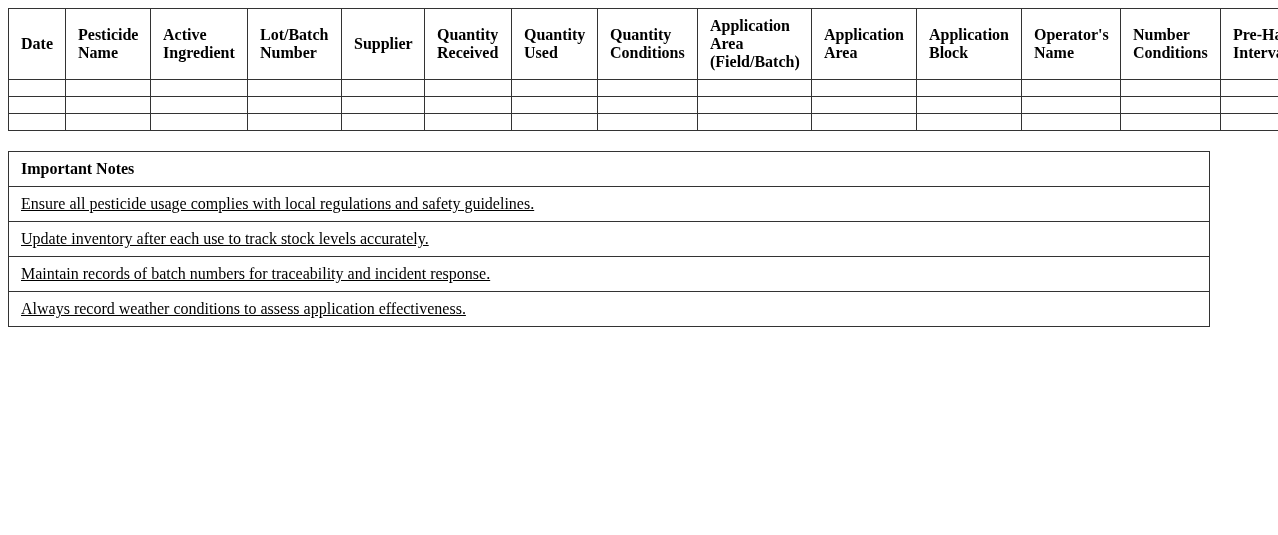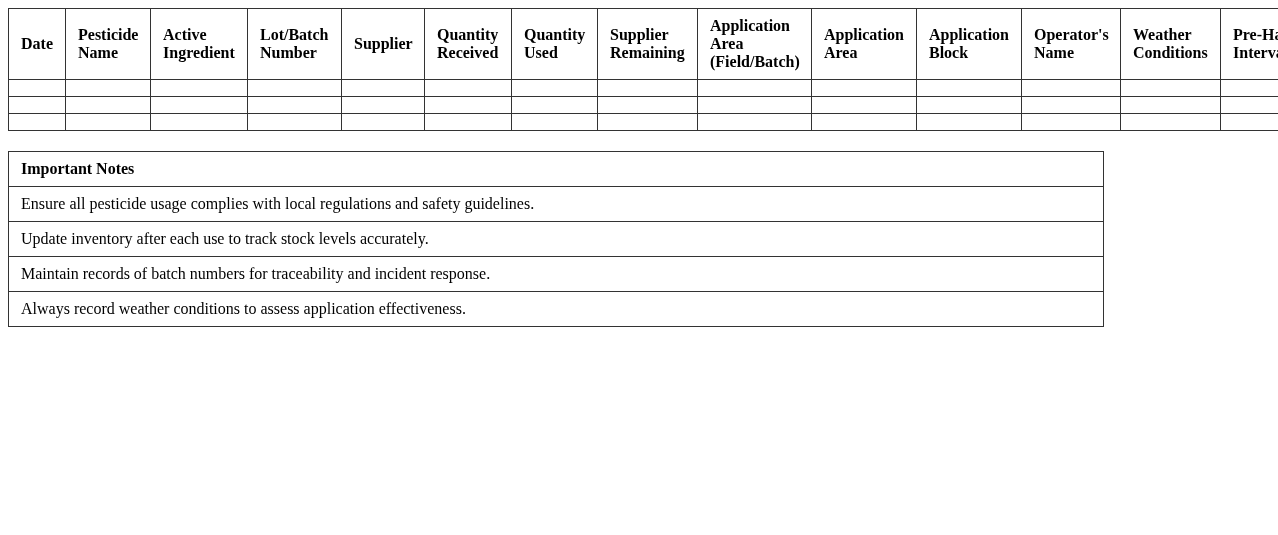--- a/index.html
+++ b/index.html
@@ -37,33 +37,33 @@
       padding-top: 0;
       padding-bottom: 0;
     }
     .log-table td {
       height: 16px;
     }
     .notes-table {
       position: absolute;
       left: 8px;
       top: 151px;
-      width: 1096px;
+      width: 1202px;
       border-collapse: collapse;
     }
     .notes-table th, .notes-table td {
       border: 1px solid #333;
       padding: 0 12px;
       height: 34px;
       text-align: left;
       font-size: 16px;
       vertical-align: middle;
     }
     .notes-table th { font-weight: bold; }
-    .notes-table td { font-weight: normal; }
+    .notes-table td { font-weight: normal; text-decoration: underline; }
   </style>
 </head>
 <body>
 
 <table class="log-table">
   <colgroup>
     <col style="width:57px">
       <col style="width:85px">
       <col style="width:97px">
       <col style="width:94px">
@@ -80,26 +80,26 @@
   </colgroup>
   <thead>
     <tr>
       <th>Date</th>
       <th>Pesticide Name</th>
       <th>Active Ingredient</th>
       <th>Lot/Batch Number</th>
       <th>Supplier</th>
       <th>Quantity Received</th>
       <th>Quantity Used</th>
-      <th>Supplier Remaining</th>
+      <th>Quantity Conditions</th>
       <th>Application Area (Field/Batch)</th>
       <th>Application Area</th>
       <th>Application Block</th>
       <th>Operator's Name</th>
-      <th>Weather Conditions</th>
+      <th>Number Conditions</th>
       <th>Pre-Harvest Interval</th>
     </tr>
   </thead>
   <tbody>
     <tr>
       <td></td>
       <td></td>
       <td></td>
       <td></td>
       <td></td>

